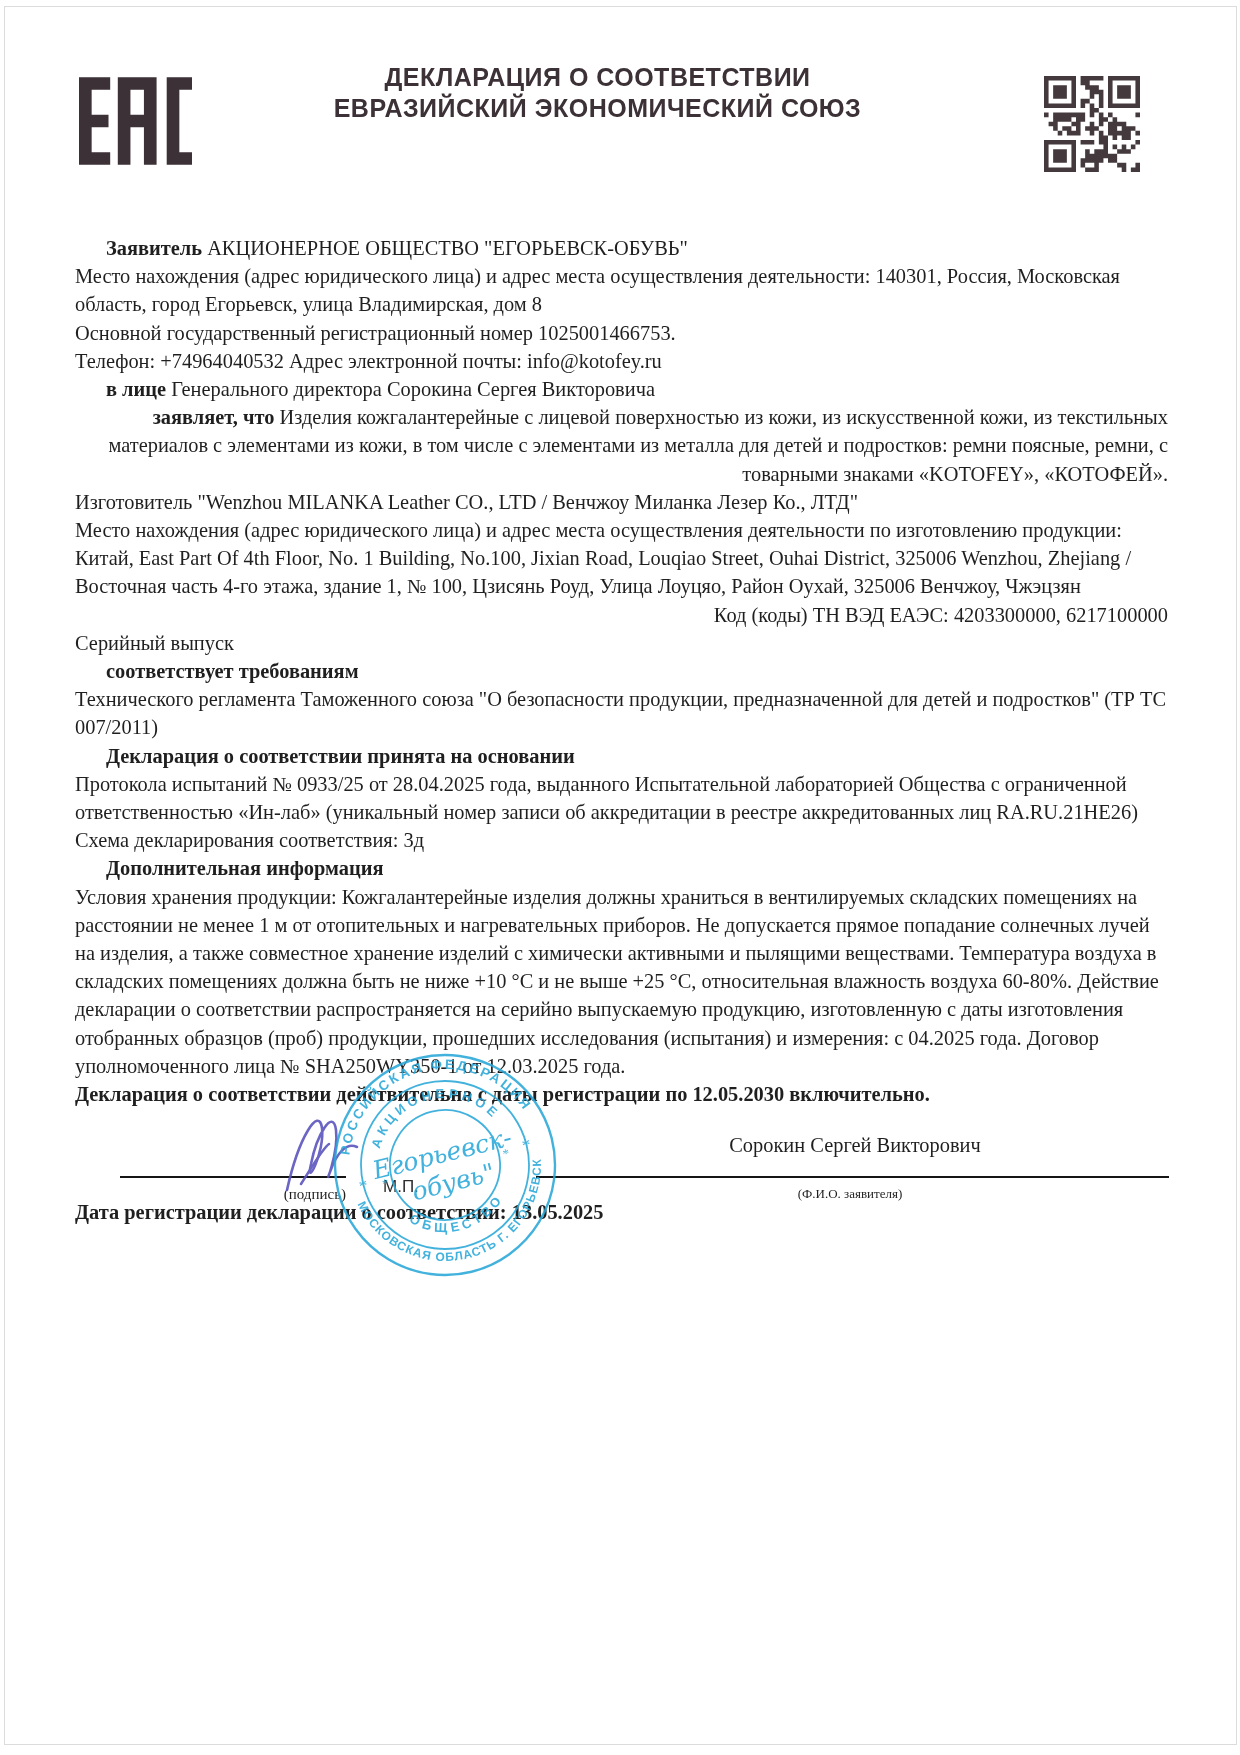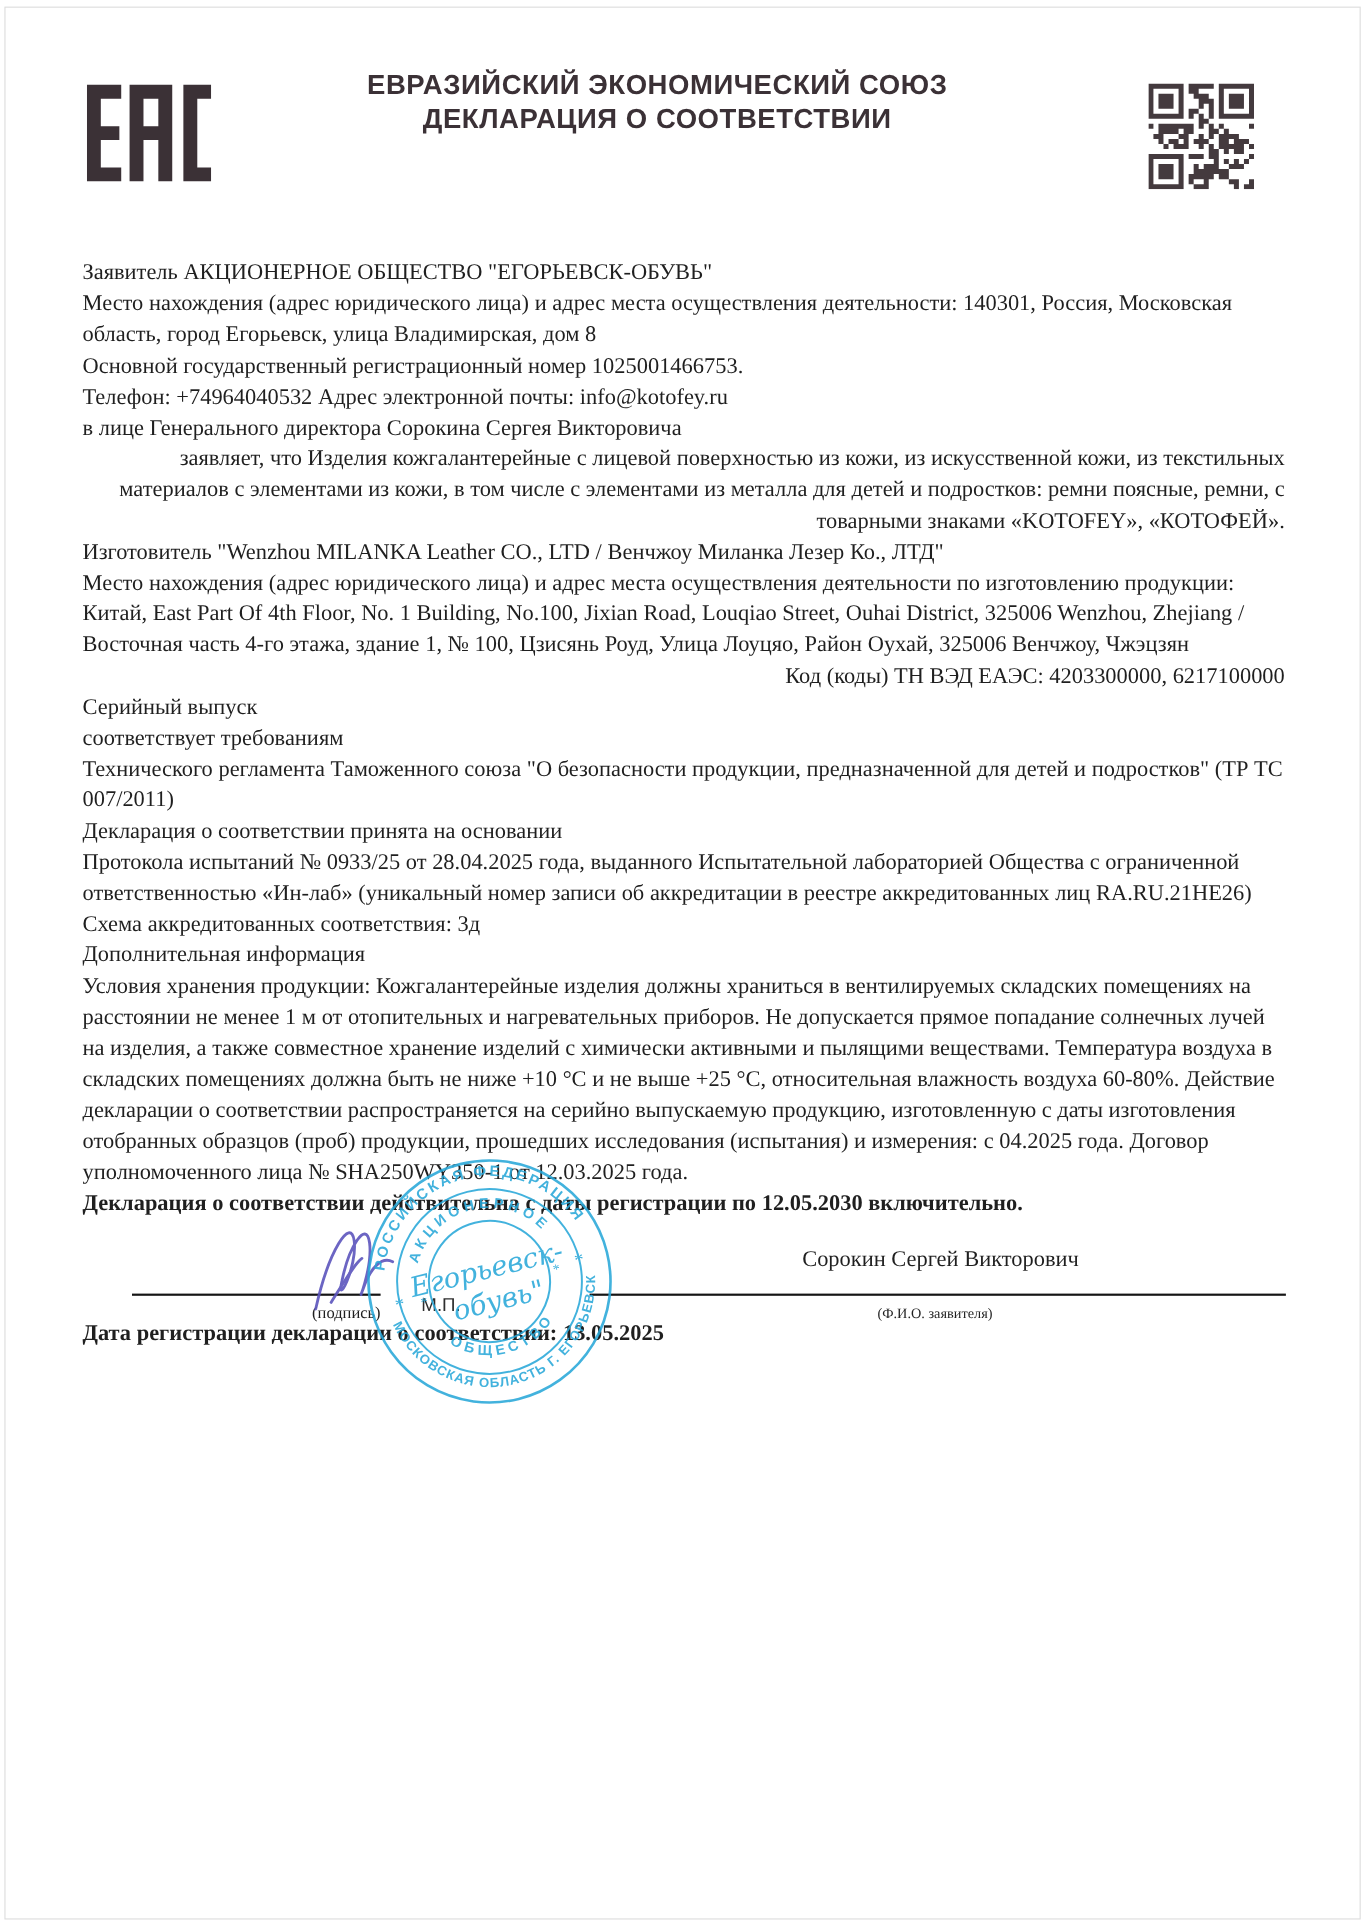--- a/index.html
+++ b/index.html
@@ -11,21 +11,21 @@
   .eac-logo{position:absolute;left:79px;top:71px;width:113px;height:100px;}
   .doc-title{position:absolute;left:300px;top:62px;width:595px;text-align:center;
              font-family:"Liberation Sans","DejaVu Sans",sans-serif;font-weight:bold;
              font-size:25px;line-height:31px;color:#3b3136;letter-spacing:.5px;}
   .qr{position:absolute;left:1044px;top:76px;width:96px;height:96px;}
 
   
   .body-text{position:absolute;left:75px;top:234px;width:1093px;font-size:20.4px;line-height:28.2px;}
   .body-text p{margin:0;}
   .g4{margin-top:4px;text-align:right;} .g6{margin-top:6px;}
-  b.lead{font-weight:normal;}
+  b.lead{font-weight:bold;margin-left:31px;}
   .validity{margin-top:16px;font-weight:bold;}
 
   
   .sig-block{position:relative;height:82px;margin-top:8px;}
   .mp{position:absolute;left:308px;top:16px;font-family:"Liberation Sans","DejaVu Sans",sans-serif;
       font-size:17px;color:#2e2e2e;margin-top:41px;}
   .sig-line1{position:absolute;left:45px;top:60px;width:226px;border-top:2.5px solid #151515;}
   .sig-line2{position:absolute;left:461px;top:60px;width:633px;border-top:2.5px solid #151515;}
   .sig-caption{position:absolute;left:45px;top:64px;width:226px;text-align:right;font-size:15px;}
   .fio-caption{position:absolute;left:610px;top:64px;width:330px;text-align:center;font-size:13px;}
@@ -44,22 +44,22 @@
 
   <svg class="eac-logo" viewBox="0 0 134 104">
     <g fill="#3b3136">
       <path d="M0,0h15v104H0z M15,0h22v15H15z M15,44.5h20v15H15z M15,89h22v15H15z"></path>
       <path d="M46,0h15v104H46z M77,0h15v104H77z M61,0h16v15H61z M61,44.5h16v15H61z"></path>
       <path d="M104,0h15v104h-15z M119,0h15v15h-15z M119,89h15v15h-15z"></path>
     </g>
   </svg>
 
   <div class="doc-title">
+    <div>ДЕКЛАРАЦИЯ О СООТВЕТСТВИИ</div>
     <div>ЕВРАЗИЙСКИЙ ЭКОНОМИЧЕСКИЙ СОЮЗ</div>
-    <div>ДЕКЛАРАЦИЯ О СООТВЕТСТВИИ</div>
   </div>
 
   <svg class="qr" id="qr" viewBox="0 0 96 96">
       <path d="M0,0h32v32h-32zM4.571428571428571,4.571428571428571v22.857142857142854h22.857142857142854v-22.857142857142854zM9.142857142857142,9.142857142857142h13.714285714285714v13.714285714285714h-13.714285714285714zM64,0h32v32h-32zM68.57142857142857,4.571428571428571v22.857142857142854h22.857142857142854v-22.857142857142854zM73.14285714285714,9.142857142857142h13.714285714285714v13.714285714285714h-13.714285714285714zM0,64h32v32h-32zM4.571428571428571,68.57142857142857v22.857142857142854h22.857142857142854v-22.857142857142854zM9.142857142857142,73.14285714285714h13.714285714285714v13.714285714285714h-13.714285714285714zM36.57142857142857,0h4.571428571428571v4.571428571428571h-4.571428571428571zM41.14285714285714,0h4.571428571428571v4.571428571428571h-4.571428571428571zM45.71428571428571,0h4.571428571428571v4.571428571428571h-4.571428571428571zM50.285714285714285,0h4.571428571428571v4.571428571428571h-4.571428571428571zM54.857142857142854,0h4.571428571428571v4.571428571428571h-4.571428571428571zM36.57142857142857,4.571428571428571h4.571428571428571v4.571428571428571h-4.571428571428571zM41.14285714285714,4.571428571428571h4.571428571428571v4.571428571428571h-4.571428571428571zM41.14285714285714,9.142857142857142h4.571428571428571v4.571428571428571h-4.571428571428571zM45.71428571428571,9.142857142857142h4.571428571428571v4.571428571428571h-4.571428571428571zM50.285714285714285,9.142857142857142h4.571428571428571v4.571428571428571h-4.571428571428571zM45.71428571428571,13.714285714285714h4.571428571428571v4.571428571428571h-4.571428571428571zM50.285714285714285,13.714285714285714h4.571428571428571v4.571428571428571h-4.571428571428571zM54.857142857142854,13.714285714285714h4.571428571428571v4.571428571428571h-4.571428571428571zM45.71428571428571,18.285714285714285h4.571428571428571v4.571428571428571h-4.571428571428571zM54.857142857142854,18.285714285714285h4.571428571428571v4.571428571428571h-4.571428571428571zM36.57142857142857,22.857142857142854h4.571428571428571v4.571428571428571h-4.571428571428571zM41.14285714285714,22.857142857142854h4.571428571428571v4.571428571428571h-4.571428571428571zM54.857142857142854,22.857142857142854h4.571428571428571v4.571428571428571h-4.571428571428571zM36.57142857142857,27.428571428571427h4.571428571428571v4.571428571428571h-4.571428571428571zM45.71428571428571,27.428571428571427h4.571428571428571v4.571428571428571h-4.571428571428571zM54.857142857142854,27.428571428571427h4.571428571428571v4.571428571428571h-4.571428571428571zM45.71428571428571,32h4.571428571428571v4.571428571428571h-4.571428571428571zM50.285714285714285,32h4.571428571428571v4.571428571428571h-4.571428571428571zM0,36.57142857142857h4.571428571428571v4.571428571428571h-4.571428571428571zM9.142857142857142,36.57142857142857h4.571428571428571v4.571428571428571h-4.571428571428571zM13.714285714285714,36.57142857142857h4.571428571428571v4.571428571428571h-4.571428571428571zM18.285714285714285,36.57142857142857h4.571428571428571v4.571428571428571h-4.571428571428571zM22.857142857142854,36.57142857142857h4.571428571428571v4.571428571428571h-4.571428571428571zM27.428571428571427,36.57142857142857h4.571428571428571v4.571428571428571h-4.571428571428571zM32,36.57142857142857h4.571428571428571v4.571428571428571h-4.571428571428571zM36.57142857142857,36.57142857142857h4.571428571428571v4.571428571428571h-4.571428571428571zM45.71428571428571,36.57142857142857h4.571428571428571v4.571428571428571h-4.571428571428571zM54.857142857142854,36.57142857142857h4.571428571428571v4.571428571428571h-4.571428571428571zM64,36.57142857142857h4.571428571428571v4.571428571428571h-4.571428571428571zM91.42857142857142,36.57142857142857h4.571428571428571v4.571428571428571h-4.571428571428571zM9.142857142857142,41.14285714285714h4.571428571428571v4.571428571428571h-4.571428571428571zM13.714285714285714,41.14285714285714h4.571428571428571v4.571428571428571h-4.571428571428571zM18.285714285714285,41.14285714285714h4.571428571428571v4.571428571428571h-4.571428571428571zM22.857142857142854,41.14285714285714h4.571428571428571v4.571428571428571h-4.571428571428571zM32,41.14285714285714h4.571428571428571v4.571428571428571h-4.571428571428571zM36.57142857142857,41.14285714285714h4.571428571428571v4.571428571428571h-4.571428571428571zM54.857142857142854,41.14285714285714h4.571428571428571v4.571428571428571h-4.571428571428571zM59.42857142857142,41.14285714285714h4.571428571428571v4.571428571428571h-4.571428571428571zM68.57142857142857,41.14285714285714h4.571428571428571v4.571428571428571h-4.571428571428571zM4.571428571428571,45.71428571428571h4.571428571428571v4.571428571428571h-4.571428571428571zM9.142857142857142,45.71428571428571h4.571428571428571v4.571428571428571h-4.571428571428571zM27.428571428571427,45.71428571428571h4.571428571428571v4.571428571428571h-4.571428571428571zM32,45.71428571428571h4.571428571428571v4.571428571428571h-4.571428571428571zM45.71428571428571,45.71428571428571h4.571428571428571v4.571428571428571h-4.571428571428571zM54.857142857142854,45.71428571428571h4.571428571428571v4.571428571428571h-4.571428571428571zM64,45.71428571428571h4.571428571428571v4.571428571428571h-4.571428571428571zM68.57142857142857,45.71428571428571h4.571428571428571v4.571428571428571h-4.571428571428571zM73.14285714285714,45.71428571428571h4.571428571428571v4.571428571428571h-4.571428571428571zM77.71428571428571,45.71428571428571h4.571428571428571v4.571428571428571h-4.571428571428571zM9.142857142857142,50.285714285714285h4.571428571428571v4.571428571428571h-4.571428571428571zM18.285714285714285,50.285714285714285h4.571428571428571v4.571428571428571h-4.571428571428571zM22.857142857142854,50.285714285714285h4.571428571428571v4.571428571428571h-4.571428571428571zM32,50.285714285714285h4.571428571428571v4.571428571428571h-4.571428571428571zM41.14285714285714,50.285714285714285h4.571428571428571v4.571428571428571h-4.571428571428571zM45.71428571428571,50.285714285714285h4.571428571428571v4.571428571428571h-4.571428571428571zM50.285714285714285,50.285714285714285h4.571428571428571v4.571428571428571h-4.571428571428571zM64,50.285714285714285h4.571428571428571v4.571428571428571h-4.571428571428571zM68.57142857142857,50.285714285714285h4.571428571428571v4.571428571428571h-4.571428571428571zM77.71428571428571,50.285714285714285h4.571428571428571v4.571428571428571h-4.571428571428571zM82.28571428571428,50.285714285714285h4.571428571428571v4.571428571428571h-4.571428571428571zM86.85714285714285,50.285714285714285h4.571428571428571v4.571428571428571h-4.571428571428571zM13.714285714285714,54.857142857142854h4.571428571428571v4.571428571428571h-4.571428571428571zM22.857142857142854,54.857142857142854h4.571428571428571v4.571428571428571h-4.571428571428571zM27.428571428571427,54.857142857142854h4.571428571428571v4.571428571428571h-4.571428571428571zM32,54.857142857142854h4.571428571428571v4.571428571428571h-4.571428571428571zM45.71428571428571,54.857142857142854h4.571428571428571v4.571428571428571h-4.571428571428571zM54.857142857142854,54.857142857142854h4.571428571428571v4.571428571428571h-4.571428571428571zM64,54.857142857142854h4.571428571428571v4.571428571428571h-4.571428571428571zM68.57142857142857,54.857142857142854h4.571428571428571v4.571428571428571h-4.571428571428571zM73.14285714285714,54.857142857142854h4.571428571428571v4.571428571428571h-4.571428571428571zM77.71428571428571,54.857142857142854h4.571428571428571v4.571428571428571h-4.571428571428571zM82.28571428571428,54.857142857142854h4.571428571428571v4.571428571428571h-4.571428571428571zM91.42857142857142,54.857142857142854h4.571428571428571v4.571428571428571h-4.571428571428571zM54.857142857142854,59.42857142857142h4.571428571428571v4.571428571428571h-4.571428571428571zM59.42857142857142,59.42857142857142h4.571428571428571v4.571428571428571h-4.571428571428571zM68.57142857142857,59.42857142857142h4.571428571428571v4.571428571428571h-4.571428571428571zM77.71428571428571,59.42857142857142h4.571428571428571v4.571428571428571h-4.571428571428571zM82.28571428571428,59.42857142857142h4.571428571428571v4.571428571428571h-4.571428571428571zM36.57142857142857,64h4.571428571428571v4.571428571428571h-4.571428571428571zM41.14285714285714,64h4.571428571428571v4.571428571428571h-4.571428571428571zM45.71428571428571,64h4.571428571428571v4.571428571428571h-4.571428571428571zM54.857142857142854,64h4.571428571428571v4.571428571428571h-4.571428571428571zM59.42857142857142,64h4.571428571428571v4.571428571428571h-4.571428571428571zM91.42857142857142,64h4.571428571428571v4.571428571428571h-4.571428571428571zM59.42857142857142,68.57142857142857h4.571428571428571v4.571428571428571h-4.571428571428571zM68.57142857142857,68.57142857142857h4.571428571428571v4.571428571428571h-4.571428571428571zM77.71428571428571,68.57142857142857h4.571428571428571v4.571428571428571h-4.571428571428571zM86.85714285714285,68.57142857142857h4.571428571428571v4.571428571428571h-4.571428571428571zM41.14285714285714,73.14285714285714h4.571428571428571v4.571428571428571h-4.571428571428571zM50.285714285714285,73.14285714285714h4.571428571428571v4.571428571428571h-4.571428571428571zM54.857142857142854,73.14285714285714h4.571428571428571v4.571428571428571h-4.571428571428571zM59.42857142857142,73.14285714285714h4.571428571428571v4.571428571428571h-4.571428571428571zM73.14285714285714,73.14285714285714h4.571428571428571v4.571428571428571h-4.571428571428571zM77.71428571428571,73.14285714285714h4.571428571428571v4.571428571428571h-4.571428571428571zM82.28571428571428,73.14285714285714h4.571428571428571v4.571428571428571h-4.571428571428571zM41.14285714285714,77.71428571428571h4.571428571428571v4.571428571428571h-4.571428571428571zM45.71428571428571,77.71428571428571h4.571428571428571v4.571428571428571h-4.571428571428571zM50.285714285714285,77.71428571428571h4.571428571428571v4.571428571428571h-4.571428571428571zM54.857142857142854,77.71428571428571h4.571428571428571v4.571428571428571h-4.571428571428571zM59.42857142857142,77.71428571428571h4.571428571428571v4.571428571428571h-4.571428571428571zM64,77.71428571428571h4.571428571428571v4.571428571428571h-4.571428571428571zM68.57142857142857,77.71428571428571h4.571428571428571v4.571428571428571h-4.571428571428571zM36.57142857142857,82.28571428571428h4.571428571428571v4.571428571428571h-4.571428571428571zM41.14285714285714,82.28571428571428h4.571428571428571v4.571428571428571h-4.571428571428571zM45.71428571428571,82.28571428571428h4.571428571428571v4.571428571428571h-4.571428571428571zM50.285714285714285,82.28571428571428h4.571428571428571v4.571428571428571h-4.571428571428571zM54.857142857142854,82.28571428571428h4.571428571428571v4.571428571428571h-4.571428571428571zM64,82.28571428571428h4.571428571428571v4.571428571428571h-4.571428571428571zM68.57142857142857,82.28571428571428h4.571428571428571v4.571428571428571h-4.571428571428571zM36.57142857142857,86.85714285714285h4.571428571428571v4.571428571428571h-4.571428571428571zM50.285714285714285,86.85714285714285h4.571428571428571v4.571428571428571h-4.571428571428571zM73.14285714285714,86.85714285714285h4.571428571428571v4.571428571428571h-4.571428571428571zM77.71428571428571,86.85714285714285h4.571428571428571v4.571428571428571h-4.571428571428571zM91.42857142857142,86.85714285714285h4.571428571428571v4.571428571428571h-4.571428571428571zM41.14285714285714,91.42857142857142h4.571428571428571v4.571428571428571h-4.571428571428571zM45.71428571428571,91.42857142857142h4.571428571428571v4.571428571428571h-4.571428571428571zM50.285714285714285,91.42857142857142h4.571428571428571v4.571428571428571h-4.571428571428571zM77.71428571428571,91.42857142857142h4.571428571428571v4.571428571428571h-4.571428571428571zM86.85714285714285,91.42857142857142h4.571428571428571v4.571428571428571h-4.571428571428571zM91.42857142857142,91.42857142857142h4.571428571428571v4.571428571428571h-4.571428571428571z" fill="#443a3e" fill-rule="evenodd"></path>
     </svg>
 
   <div class="body-text">
     <p><b class="lead">Заявитель</b><span> АКЦИОНЕРНОЕ ОБЩЕСТВО "ЕГОРЬЕВСК-ОБУВЬ"</span></p>
     <p><span>Место нахождения (адрес юридического лица) и адрес места осуществления деятельности: 140301, Россия, Московская область, город Егорьевск, улица Владимирская, дом 8</span></p>
     <p><span>Основной государственный регистрационный номер 1025001466753.</span></p>
@@ -67,21 +67,21 @@
     <p><b class="lead">в лице</b><span> Генерального директора Сорокина Сергея Викторовича</span></p>
     <p class="g4"><b class="lead">заявляет, что</b><span> Изделия кожгалантерейные с лицевой поверхностью из кожи, из искусственной кожи, из текстильных материалов с элементами из кожи, в том числе с элементами из металла для детей и подростков: ремни поясные, ремни, с товарными знаками «KOTOFEY», «КОТОФЕЙ».</span></p>
     <p><span>Изготовитель "Wenzhou MILANKA Leather CO., LTD / Венчжоу Миланка Лезер Ко., ЛТД"</span></p>
     <p><span>Место нахождения (адрес юридического лица) и адрес места осуществления деятельности по изготовлению продукции: Китай, East Part Of 4th Floor, No. 1 Building, No.100, Jixian Road, Louqiao Street, Ouhai District, 325006 Wenzhou, Zhejiang / Восточная часть 4-го этажа, здание 1, № 100, Цзисянь Роуд, Улица Лоуцяо, Район Оухай, 325006 Венчжоу, Чжэцзян</span></p>
     <p class="g4"><span>Код (коды) ТН ВЭД ЕАЭС: 4203300000, 6217100000</span></p>
     <p><span>Серийный выпуск</span></p>
     <p class="g6"><b class="lead">соответствует требованиям</b><span></span></p>
     <p><span>Технического регламента Таможенного союза "О безопасности продукции, предназначенной для детей и подростков" (ТР ТС 007/2011)</span></p>
     <p class="g6"><b class="lead">Декларация о соответствии принята на основании</b><span></span></p>
     <p><span>Протокола испытаний № 0933/25 от 28.04.2025 года, выданного Испытательной лабораторией Общества с ограниченной ответственностью «Ин-лаб» (уникальный номер записи об аккредитации в реестре аккредитованных лиц RA.RU.21НЕ26)</span></p>
-    <p><span>Схема аккредитованных соответствия: 3д</span></p>
+    <p><span>Схема декларирования соответствия: 3д</span></p>
     <p class="g6"><b class="lead">Дополнительная информация</b><span></span></p>
     <p><span>Условия хранения продукции: Кожгалантерейные изделия должны храниться в вентилируемых складских помещениях на расстоянии не менее 1 м от отопительных и нагревательных приборов. Не допускается прямое попадание солнечных лучей на изделия, а также совместное хранение изделий с химически активными и пылящими веществами. Температура воздуха в складских помещениях должна быть не ниже +10 °С и не выше +25 °С, относительная влажность воздуха 60-80%. Действие декларации о соответствии распространяется на серийно выпускаемую продукцию, изготовленную с даты изготовления отобранных образцов (проб) продукции, прошедших исследования (испытания) и измерения: с 04.2025 года. Договор уполномоченного лица № SHA250WY350-1 от 12.03.2025 года.</span></p>
 
     <p class="validity">Декларация о соответствии действительна с даты регистрации по 12.05.2030 включительно.</p>
 
     <div class="sig-block">
       <span class="mp">М.П.</span>
       <div class="sig-line1"></div>
       <div class="sig-line2"></div>
       <div class="sig-caption">(подпись)</div>

